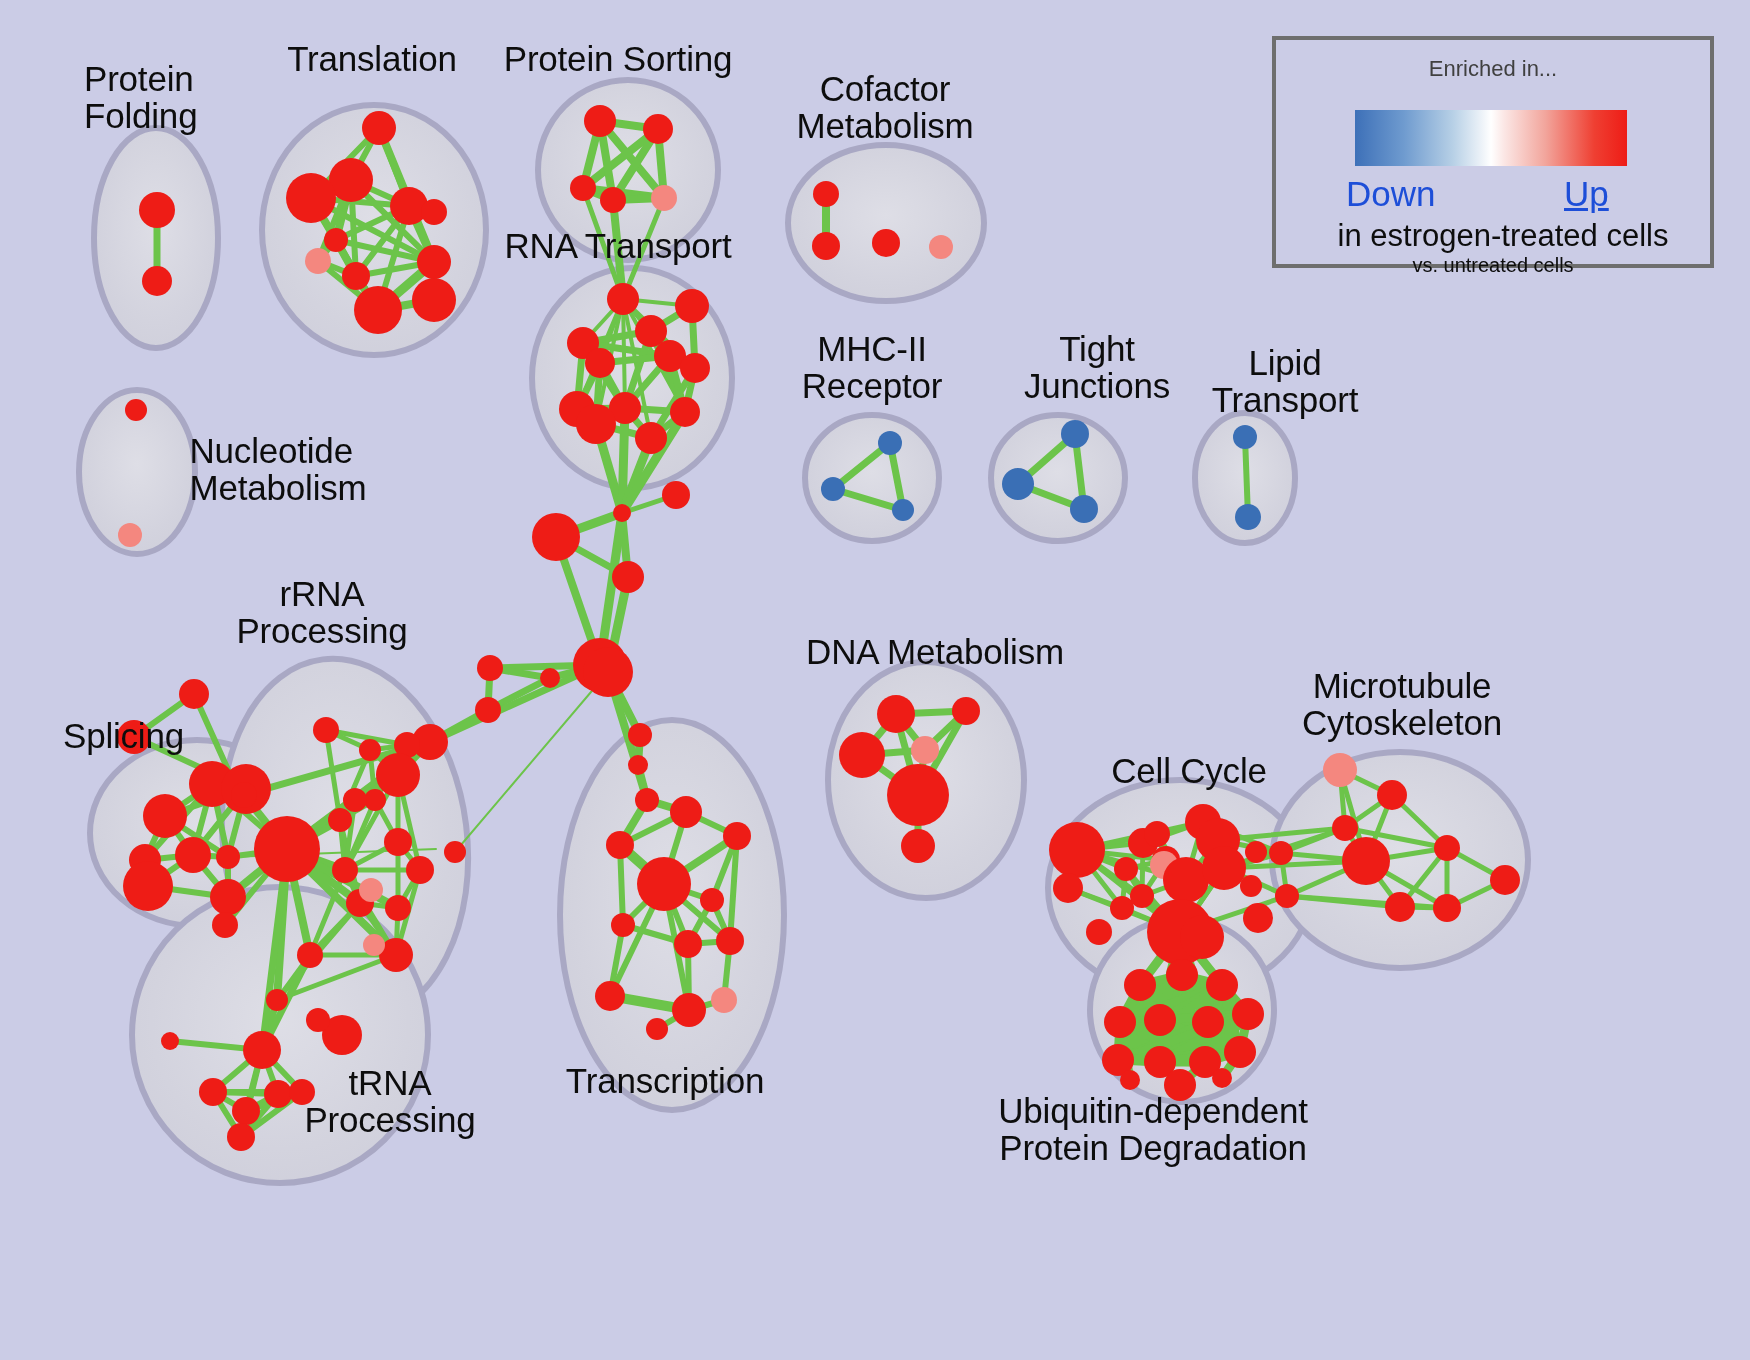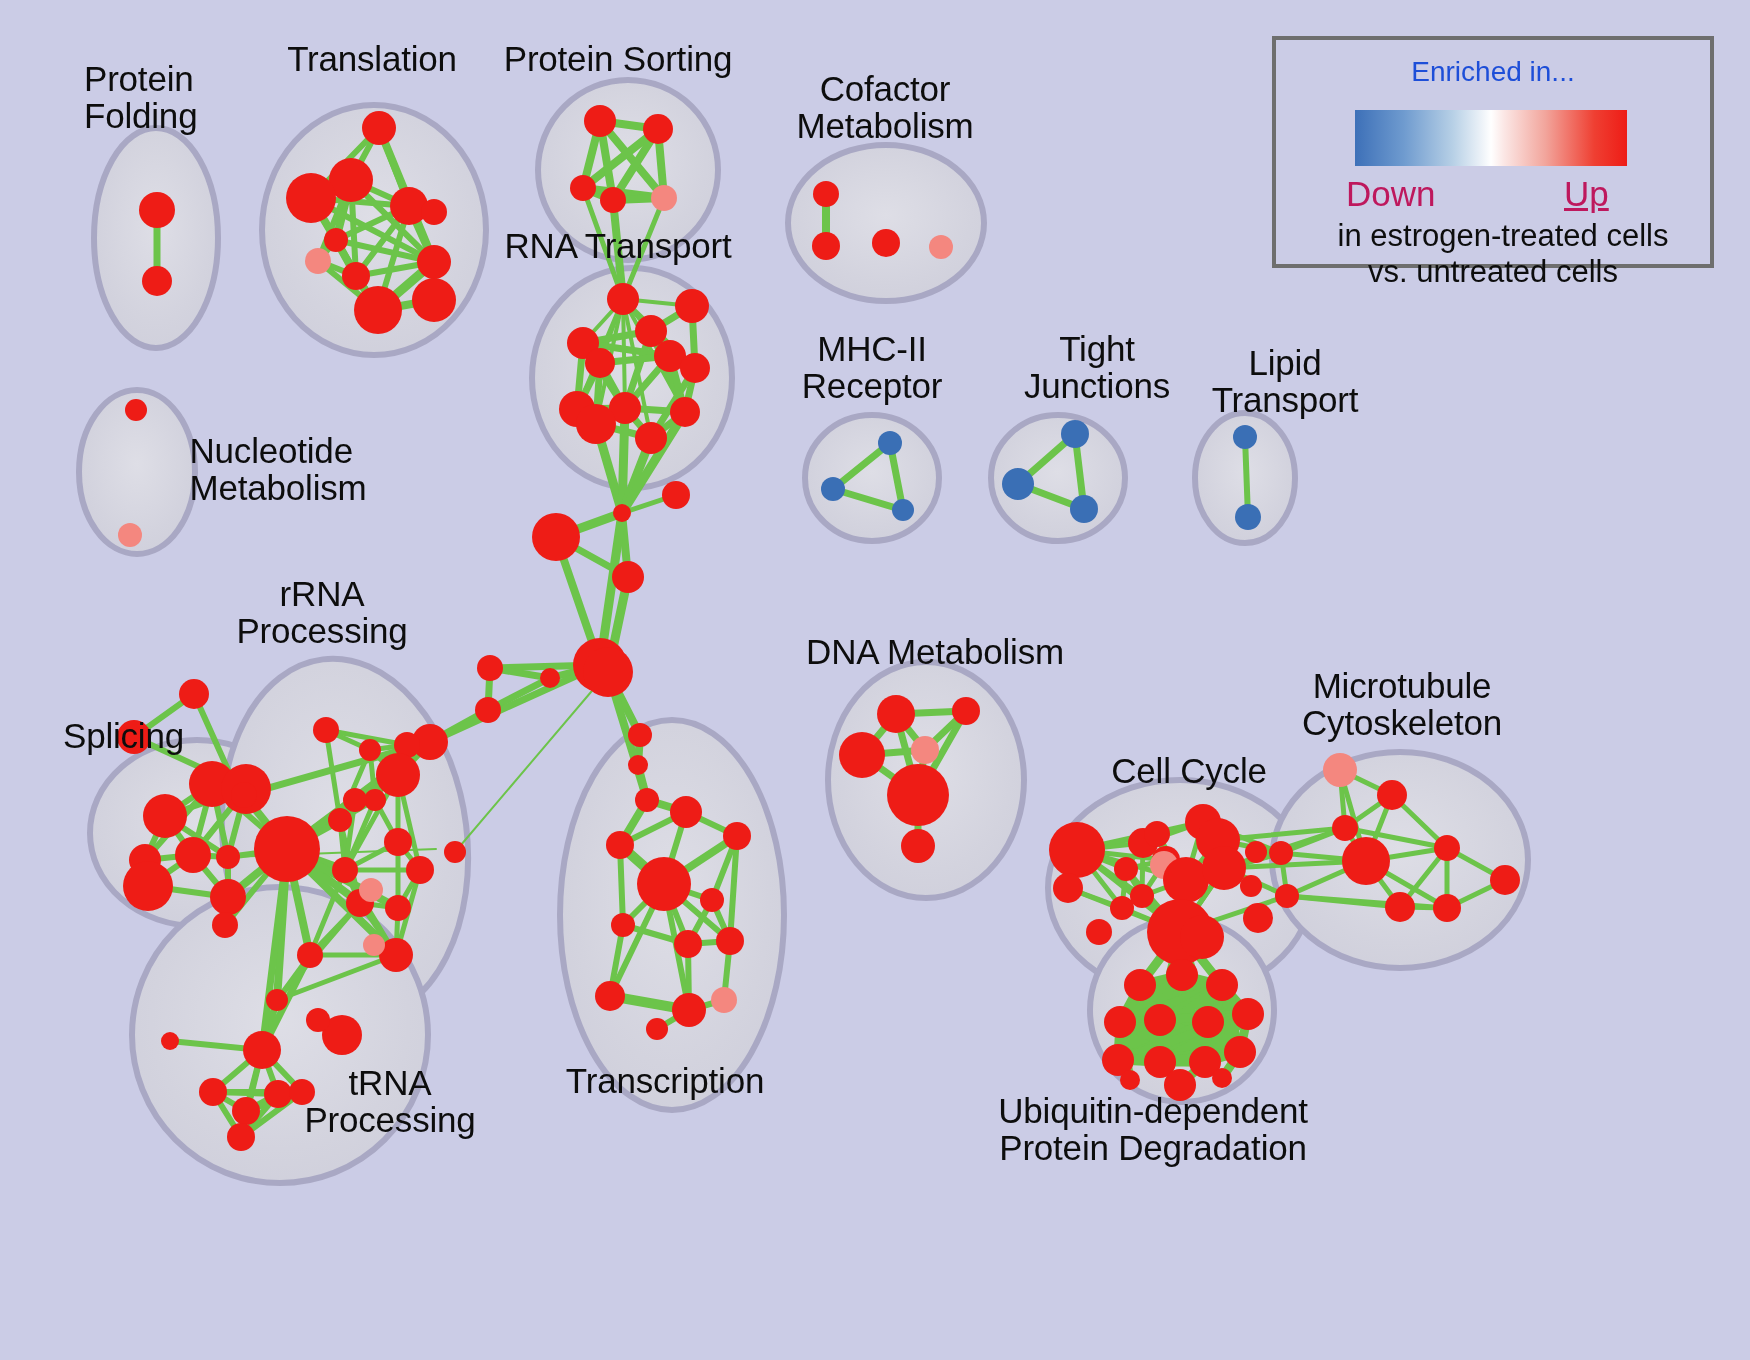--- a/index.html
+++ b/index.html
@@ -24,33 +24,33 @@
   
   #legend{
     position:absolute;
     left:1272px;top:36px;width:442px;height:232px;
     background:#cbcce6;
     border:4px solid #6e6e6e;
     box-sizing:border-box;
   }
   #legend-title{
     position:absolute;left:0;right:0;top:16px;
-    text-align:center;font-size:28px;color:#1d4ed8;
+    text-align:center;font-size:22px;color:#404040;
   }
   #legend-bar{
     position:absolute;left:79px;top:70px;width:272px;height:56px;
     background:linear-gradient(to right,
        #3d70b8 0%, #6f9bcf 18%, #b7d0e6 36%, #eff4f9 47%,
        #ffffff 50%, #fbe6e4 55%, #f2a59c 70%, #ef3f32 88%, #ee1c16 100%);
   }
-  .legend-end{position:absolute;top:134px;font-size:35px;color:#be185d;}
+  .legend-end{position:absolute;top:134px;font-size:35px;color:#1d4ed8;}
   #legend-down{left:70px;}
   #legend-up{left:288px;text-decoration:underline;}
   #legend-sub1{position:absolute;left:0;right:0;top:178px;text-align:center;font-size:31px;color:#0d0d0d;padding-left:20px;}
-  #legend-sub2{position:absolute;left:0;right:0;top:214px;text-align:center;font-size:31px;color:#0d0d0d;}
+  #legend-sub2{position:absolute;left:0;right:0;top:214px;text-align:center;font-size:20px;color:#0d0d0d;}
 </style>
 </head>
 <body>
 
 <div id="canvas">
 
   <svg id="net" viewBox="0 0 1750 1360" xmlns="http://www.w3.org/2000/svg">
     <defs>
       <radialGradient id="cgrad" cx="50%" cy="45%" r="62%">
         <stop offset="0%" stop-color="#dedee6"></stop>

